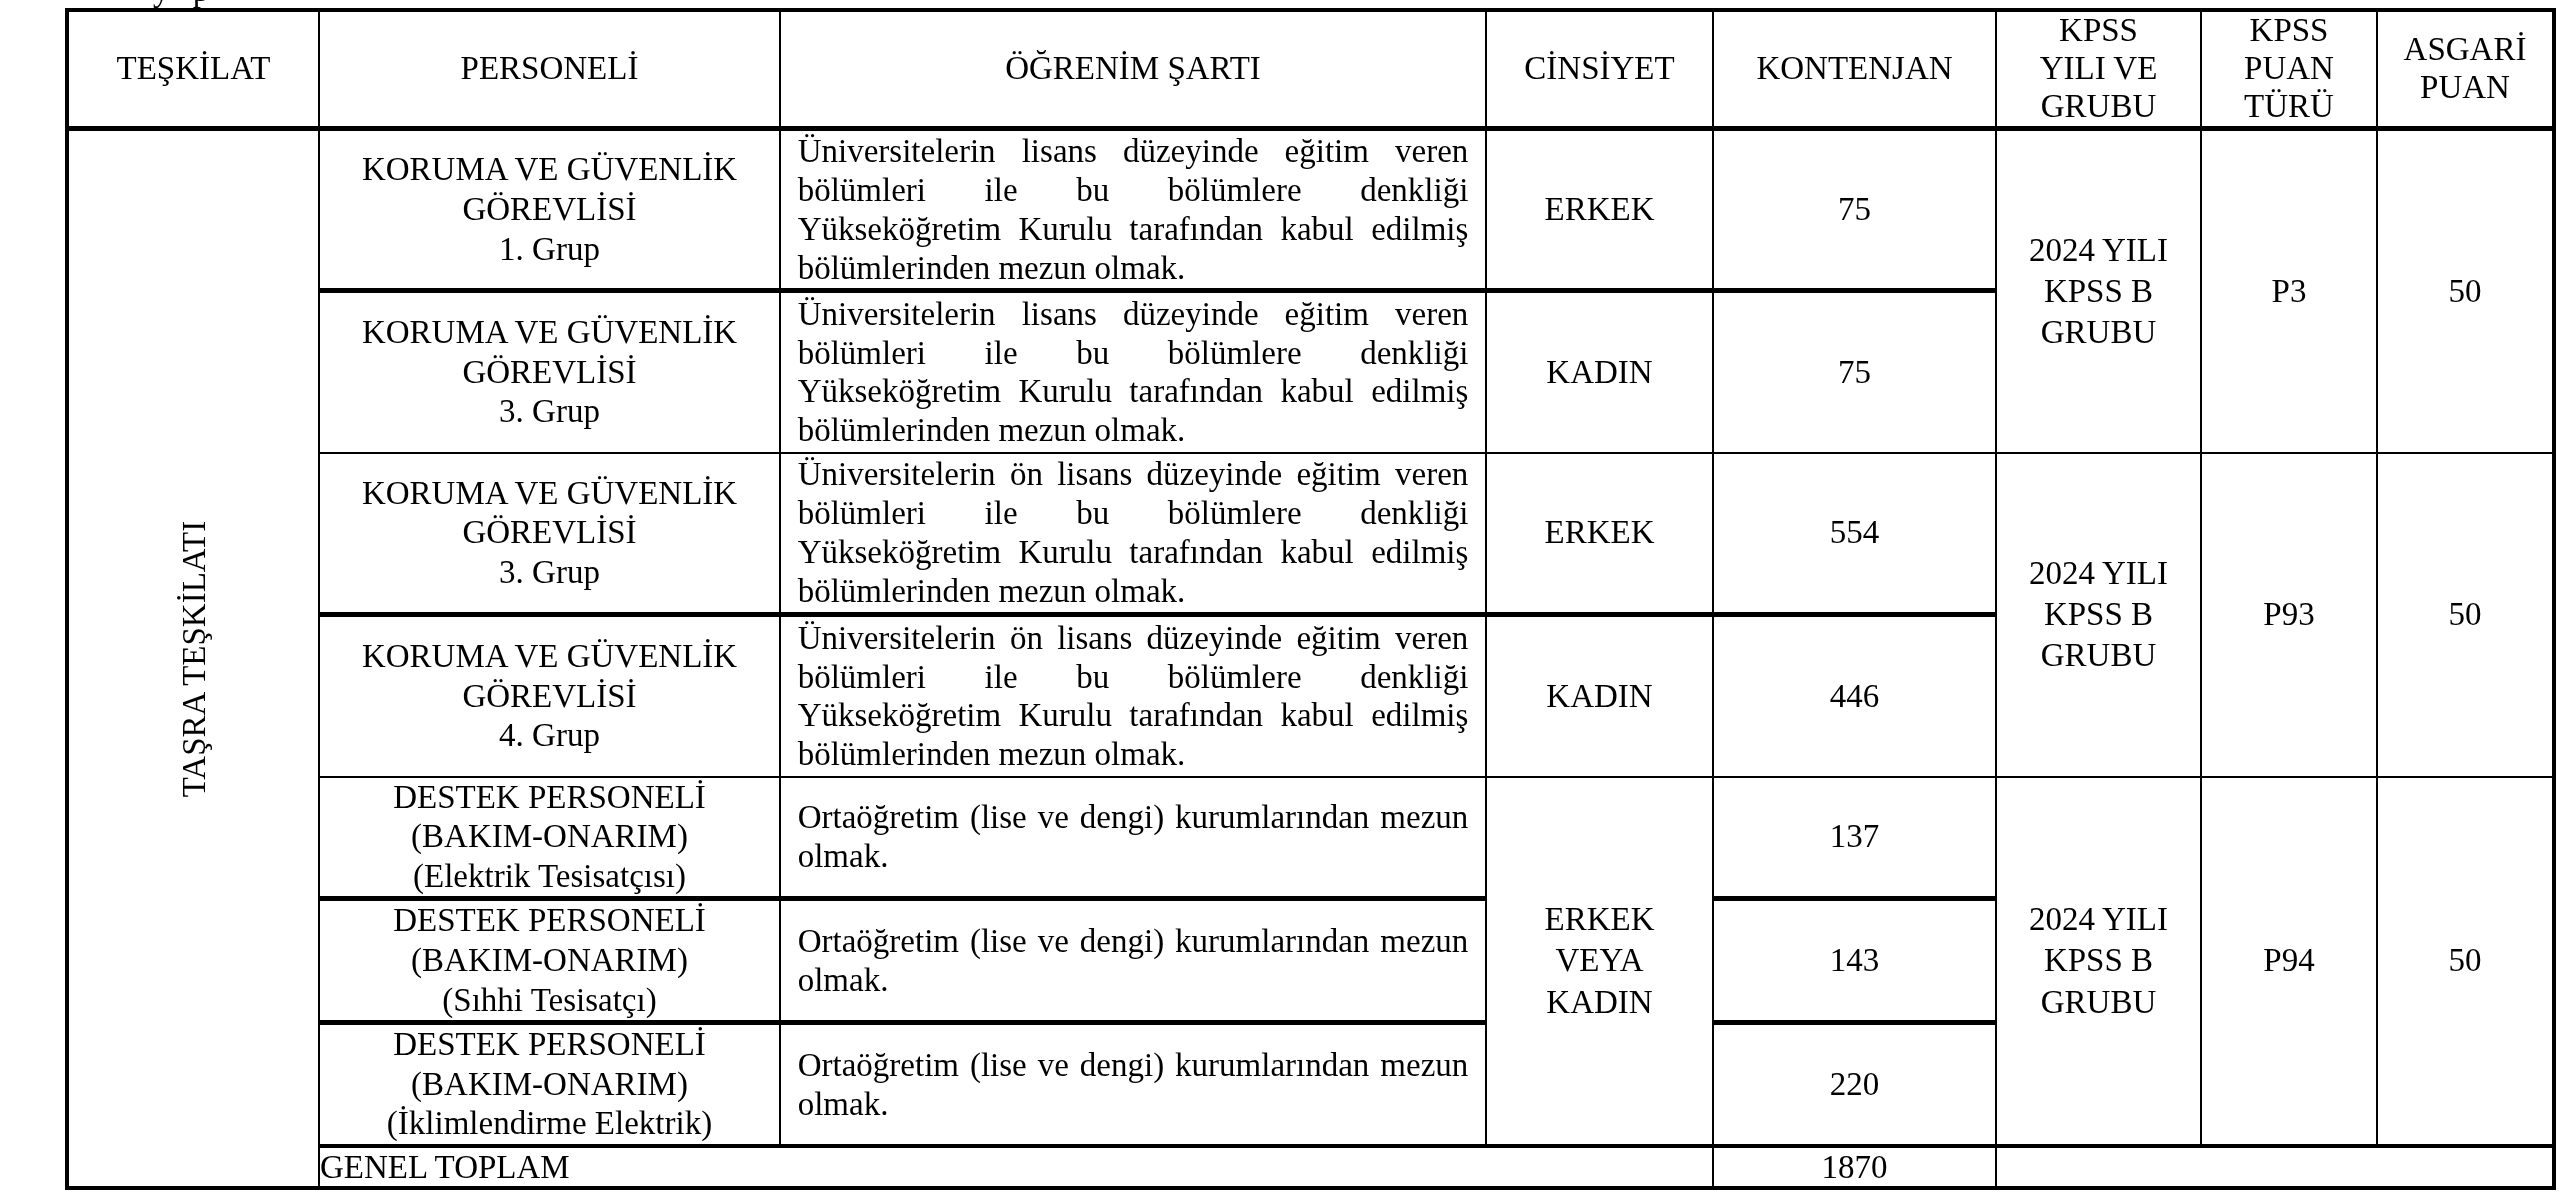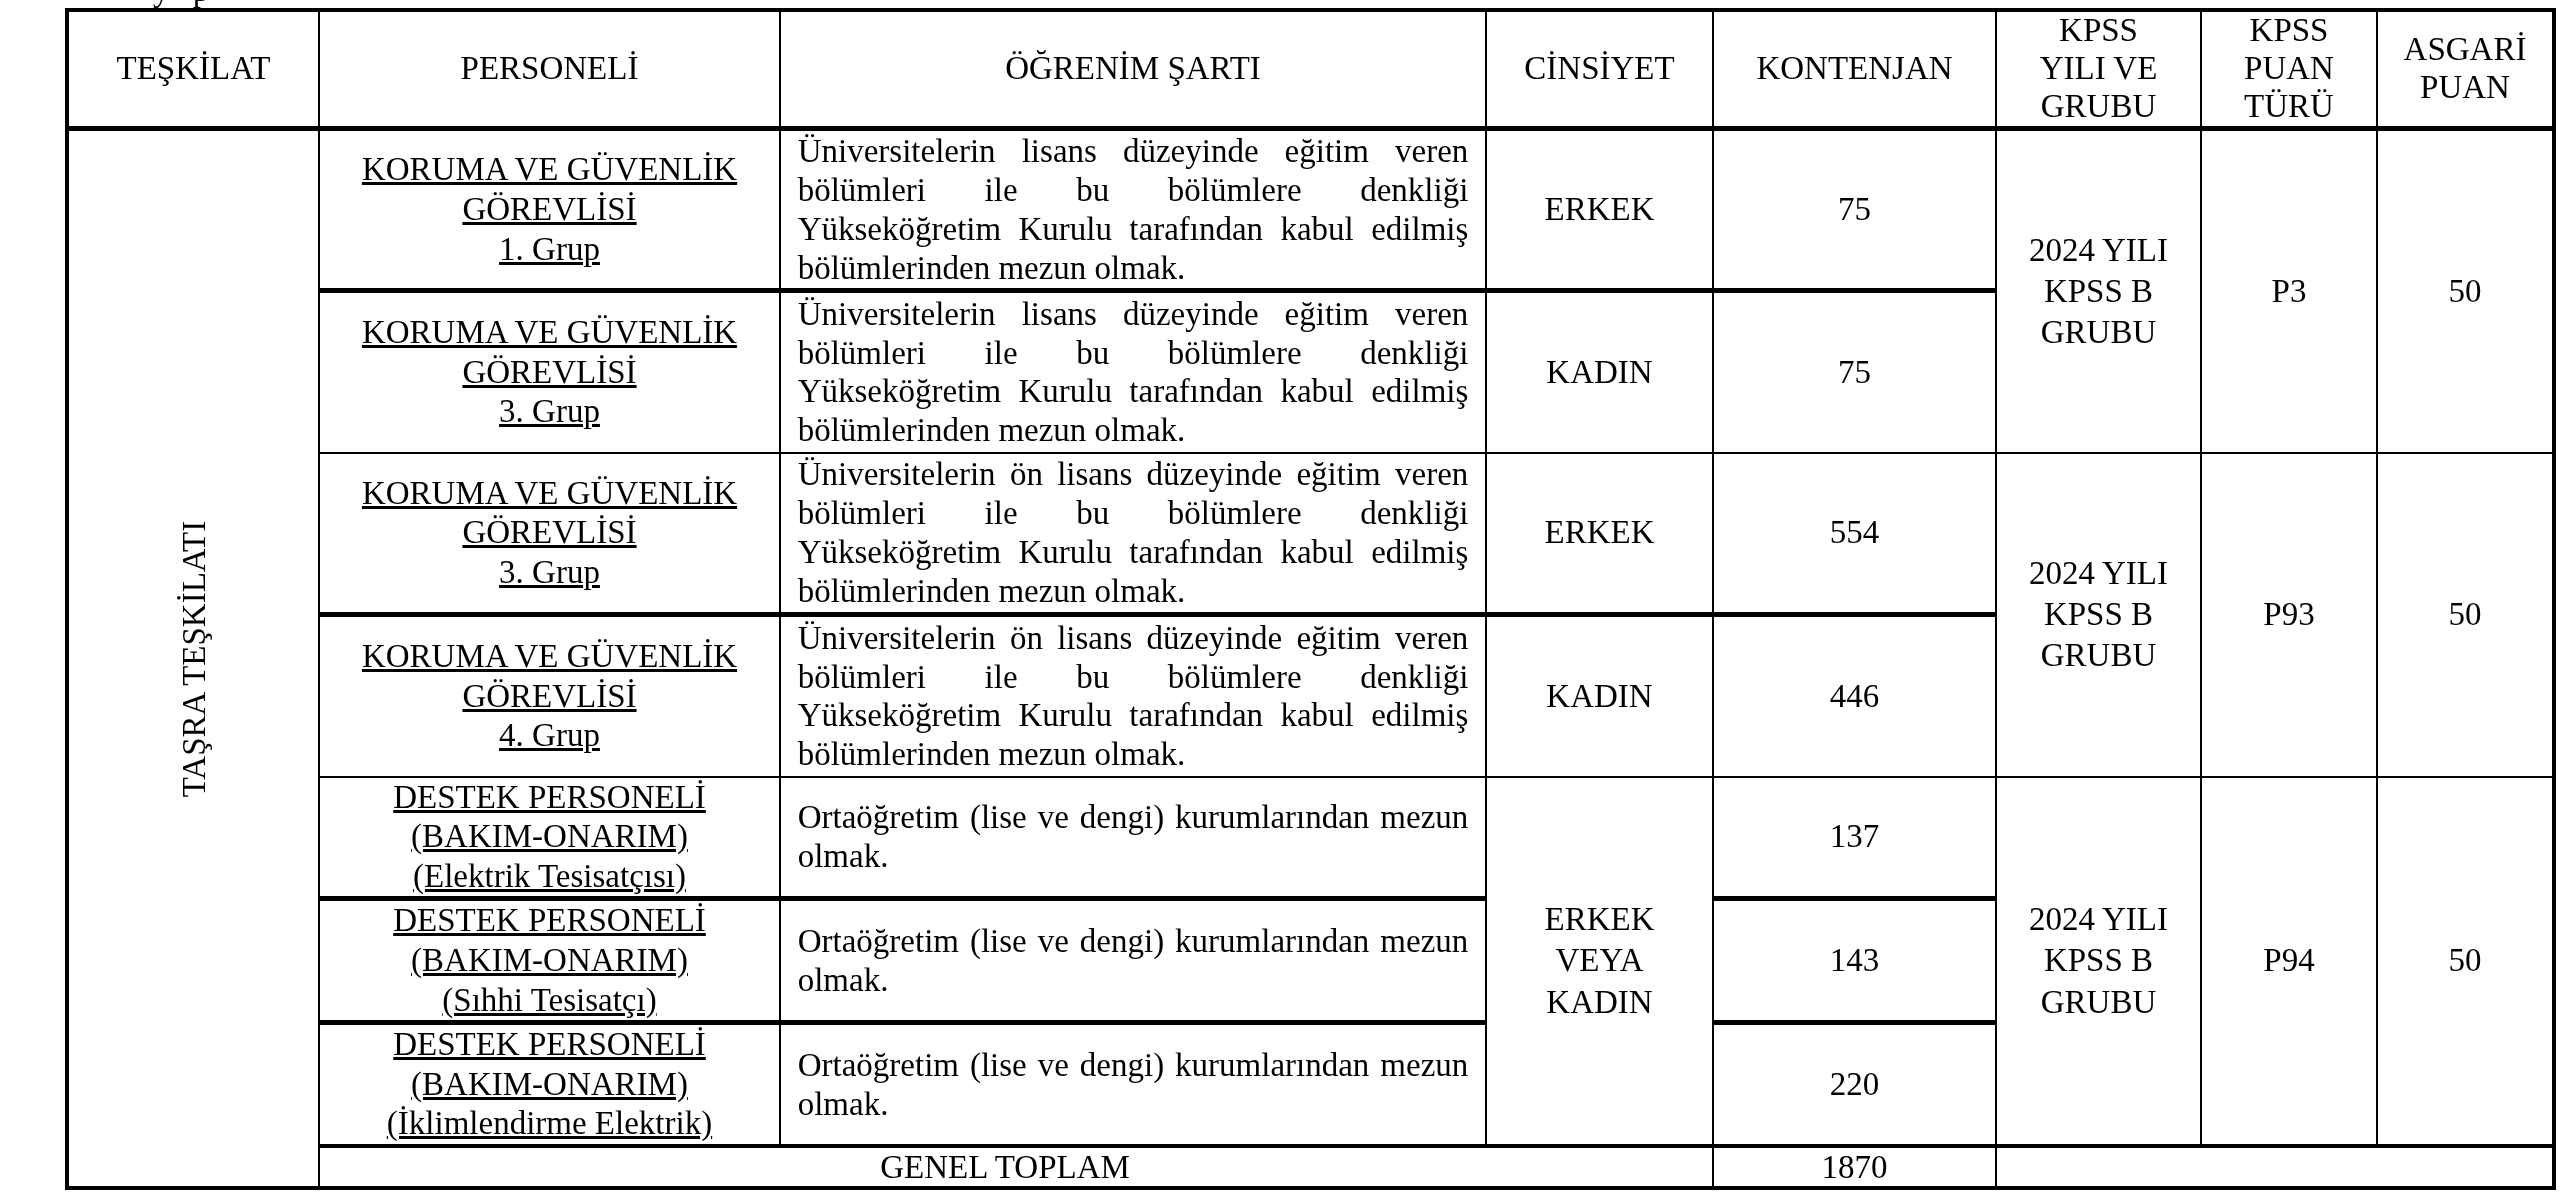--- a/index.html
+++ b/index.html
@@ -47,32 +47,32 @@
   tr.hdr th{ line-height:1.15; border-bottom:5px solid #000; }
 
   tr.rk { height:162px; }   
   tr.rd { height:120px; }   
   tr.r7 { height:113px; }
   tr.gt { height:42px; }
 
   tr.thick > td { border-top:5px solid #000; }
   tr.gt   > td  { border-top:4.2px solid #000; line-height:1.1; }
 
-  td.poz { line-height:1.2; padding:0 3.3px;text-decoration:underline; }
+  td.poz { line-height:1.2; padding:0 3.3px; }
   td.ogr { text-align:justify; padding:0 16.7px; line-height:1.18;margin-top:45px; }
   td.cin, td.kon, td.kyil, td.ptur, td.asg, td.cin-m { line-height:1.25; }
 
   td.tes { position:relative; }
   td.tes .vtext {
     position:absolute; top:50%; left:50%;
     transform:translate(-50%,-50%) rotate(-90deg);
     white-space:nowrap; font-size:33px; line-height:1;
   }
 
-  td.gt-label { text-align:center; padding-right:22px; }
+  td.gt-label { text-align:left; padding-right:22px; }
 </style>
 </head>
 <body>
 
 <div class="top-frag">
   <span>y p</span>
 </div>
 
 <table class="doc">
   <colgroup>

